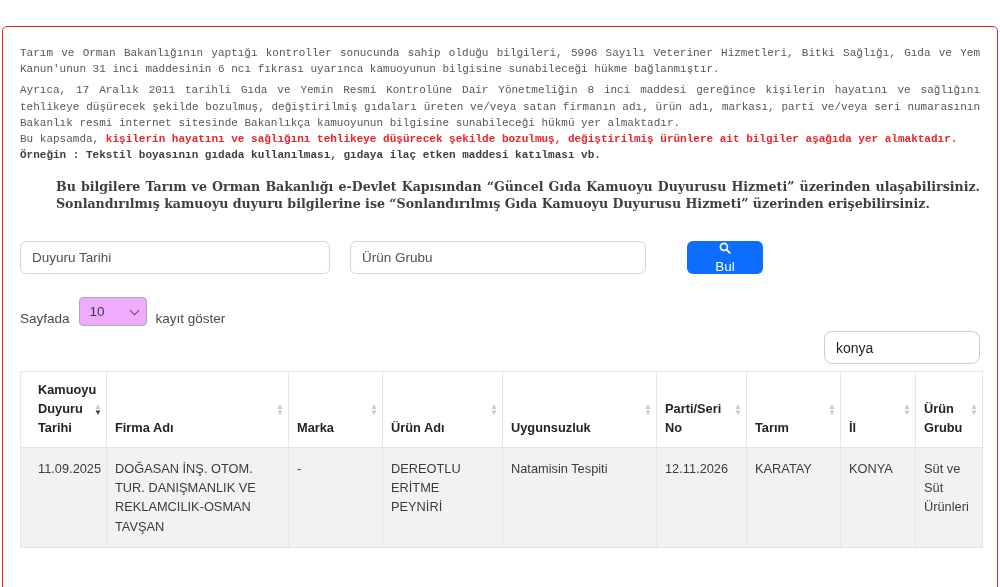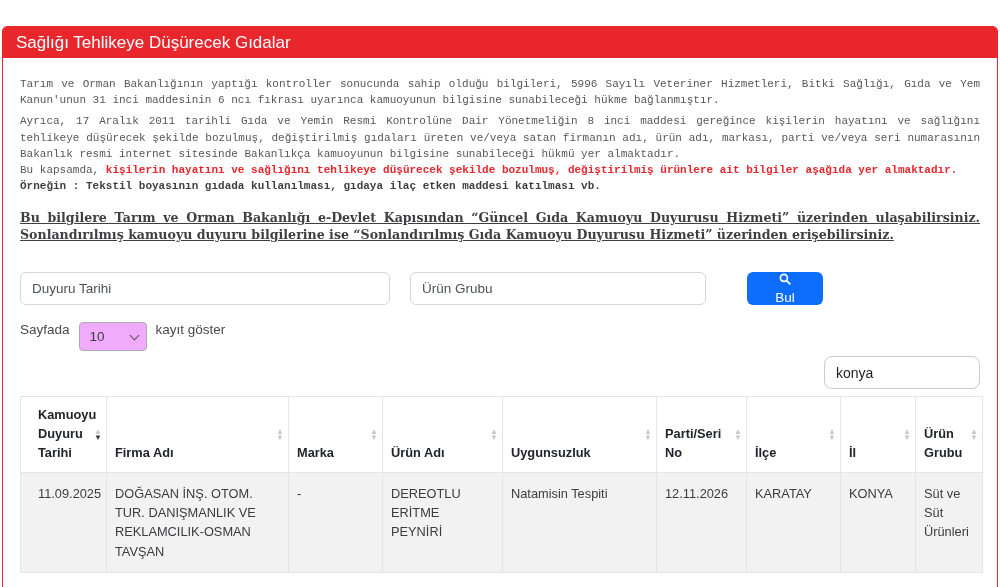--- a/index.html
+++ b/index.html
@@ -16,39 +16,39 @@
   .panel-body { padding:18px 17px 0 17px; }
 
   
   .intro { font-family:Liberation Mono, monospace; font-size:11px; line-height:16.2px;
            color:#57575a; text-align:justify; }
   .intro p { margin:0; }
   .intro .gap-after { margin-bottom:5px; }
   .red-bold { color:#e8262c; font-weight:bold; }
   .dark-bold { color:#3f3f42; font-weight:bold; }
   .edevlet { font-family:"DejaVu Serif", serif; font-size:12.6px; line-height:17px;
-             color:#3f3f42; font-weight:bold; text-decoration:underline;
-             text-align:justify; margin-top:15px; }
+             color:#3f3f42; font-weight:bold; 
+             text-align:justify; margin-top:15px;margin-left:36px; }
 
   
   .filter-row { display:flex; align-items:center; margin-top:29px; }
   .txt-input { height:33px; border:1px solid #d4d7dc; border-radius:6px;
                padding:0 11px; font-size:13.5px; color:#212529; outline:none;
                font-family:"Liberation Sans", sans-serif; }
   .txt-input::placeholder { color:#4d5156; opacity:1; }
-  .input-date { width:370px; }
+  .input-date { width:310px; }
   .input-group { width:296px; margin-left:20px; }
   .btn-find { margin-left:41px; height:33px; width:76px; background:#0d6efd;
               color:#fff; border:none; border-radius:6px; font-size:13.5px;
               cursor:pointer; display:inline-flex; align-items:center;
               justify-content:center; gap:5px; font-family:"Liberation Sans", sans-serif;flex-direction:column; }
   .mag { width:12px; height:12px; display:inline-block; }
 
   
-  .pagesize-row { display:flex; align-items:flex-start; margin-top:17px;
+  .pagesize-row { display:flex; align-items:flex-end; margin-top:23px;
                   font-size:13.5px; color:#4a4a4d; }
   .select-wrap { position:relative; margin:0 9px; }
   .page-select { width:68px; height:29px; border:1px solid #a9abad; border-radius:4px;
                  background:#f0abfc; font-size:13.5px; color:#3c3c3e; padding:0 22px 0 10px;
                  appearance:none; -webkit-appearance:none;
                  font-family:"Liberation Sans", sans-serif; }
   .chev { position:absolute; right:9px; top:10px; width:7px; height:7px;
           border-left:1.6px solid #555; border-bottom:1.6px solid #555;
           transform:rotate(-45deg); pointer-events:none; }
 
@@ -78,21 +78,20 @@
   .sort { position:absolute; right:4px; top:50%; transform:translateY(-50%);
           display:flex; flex-direction:column; align-items:center; }
   .sort span { font-size:8px; line-height:6px; color:#c7c9cc; }
   .sort span.active { color:#3c3c3e; }
 </style>
 </head>
 <body>
 
 <div class="page">
   <div class="panel">
-    <div class="panel-header">Sağlığı Tehlikeye Düşürecek Gıdalar</div>
     <div class="panel-body">
 
       <div class="intro">
         <p class="gap-after">Tarım ve Orman Bakanlığının yaptığı kontroller sonucunda sahip olduğu bilgileri, 5996 Sayılı Veteriner Hizmetleri, Bitki Sağlığı, Gıda ve Yem Kanun'unun 31 inci maddesinin 6 ncı fıkrası uyarınca kamuoyunun bilgisine sunabileceği hükme bağlanmıştır.</p>
         <p>Ayrıca, 17 Aralık 2011 tarihli Gıda ve Yemin Resmi Kontrolüne Dair Yönetmeliğin 8 inci maddesi gereğince kişilerin hayatını ve sağlığını tehlikeye düşürecek şekilde bozulmuş, değiştirilmiş gıdaları üreten ve/veya satan firmanın adı, ürün adı, markası, parti ve/veya seri numarasının Bakanlık resmi internet sitesinde Bakanlıkça kamuoyunun bilgisine sunabileceği hükmü yer almaktadır.</p>
         <p><span>Bu kapsamda, </span><span class="red-bold">kişilerin hayatını ve sağlığını tehlikeye düşürecek şekilde bozulmuş, değiştirilmiş ürünlere ait bilgiler aşağıda yer almaktadır.</span></p>
         <p class="dark-bold">Örneğin : Tekstil boyasının gıdada kullanılması, gıdaya ilaç etken maddesi katılması vb.</p>
       </div>
 
       <p class="edevlet">Bu bilgilere Tarım ve Orman Bakanlığı e-Devlet Kapısından “Güncel Gıda Kamuoyu Duyurusu Hizmeti” üzerinden ulaşabilirsiniz. Sonlandırılmış kamuoyu duyuru bilgilerine ise “Sonlandırılmış Gıda Kamuoyu Duyurusu Hizmeti” üzerinden erişebilirsiniz.</p>
@@ -144,21 +143,21 @@
                   <span>▼</span>
                 </span></th>
               <th><span>Uygunsuzluk</span><span class="sort">
                   <span>▲</span>
                   <span>▼</span>
                 </span></th>
               <th><span>Parti/Seri No</span><span class="sort">
                   <span>▲</span>
                   <span>▼</span>
                 </span></th>
-              <th><span>İlçe</span><span class="sort">
+              <th><span>Tarım</span><span class="sort">
                   <span>▲</span>
                   <span>▼</span>
                 </span></th>
               <th><span>İl</span><span class="sort">
                   <span>▲</span>
                   <span>▼</span>
                 </span></th>
               <th><span>Ürün Grubu</span><span class="sort">
                   <span>▲</span>
                   <span>▼</span>

